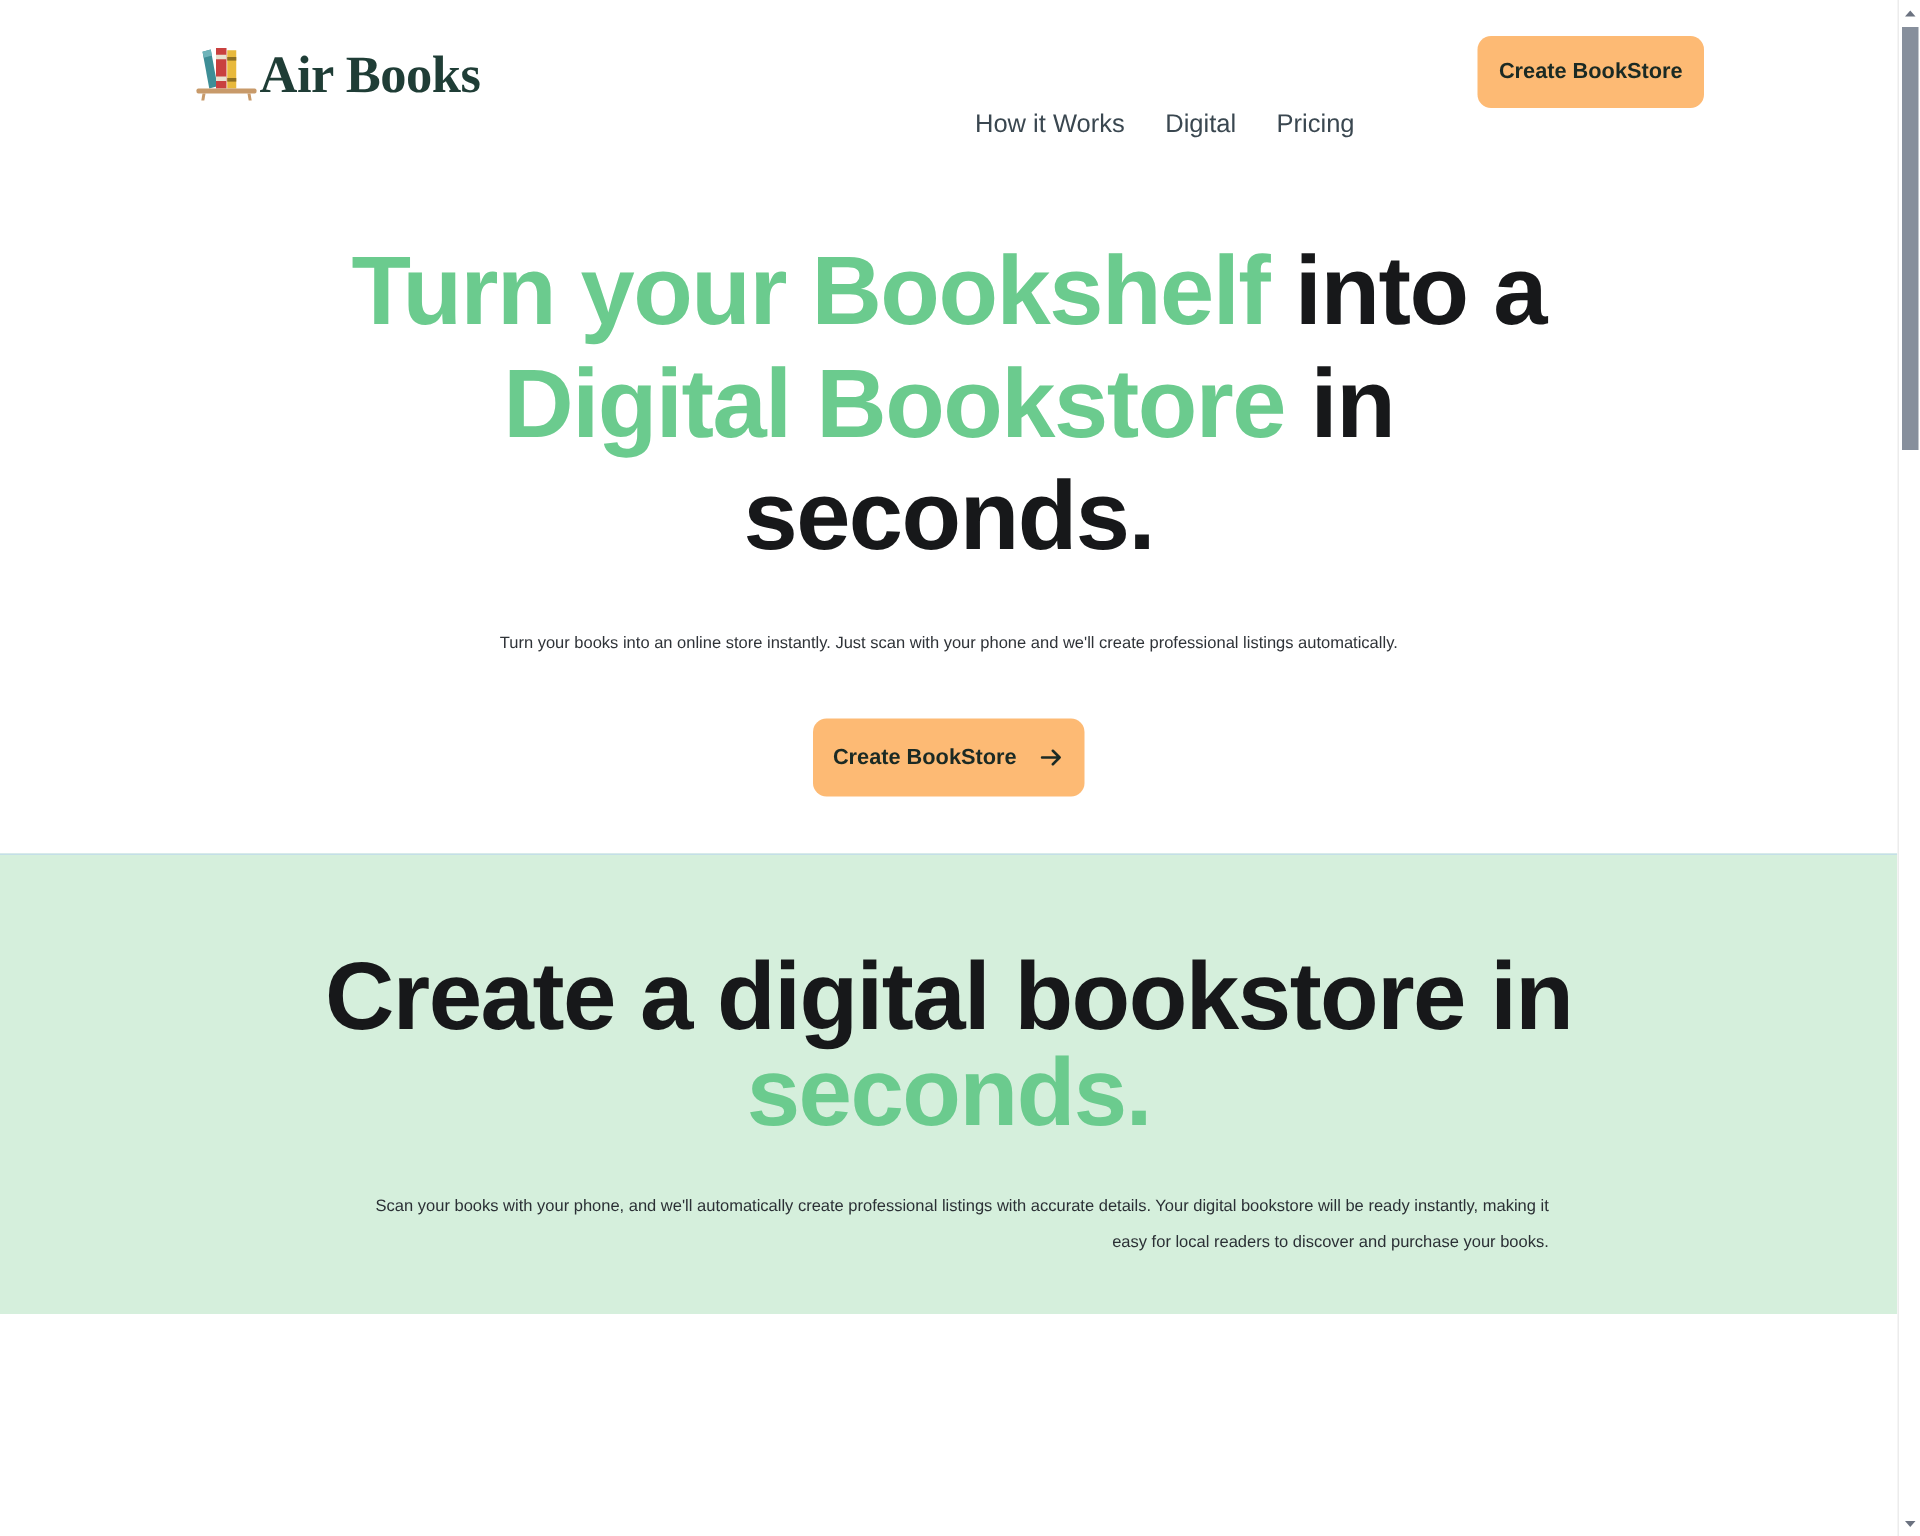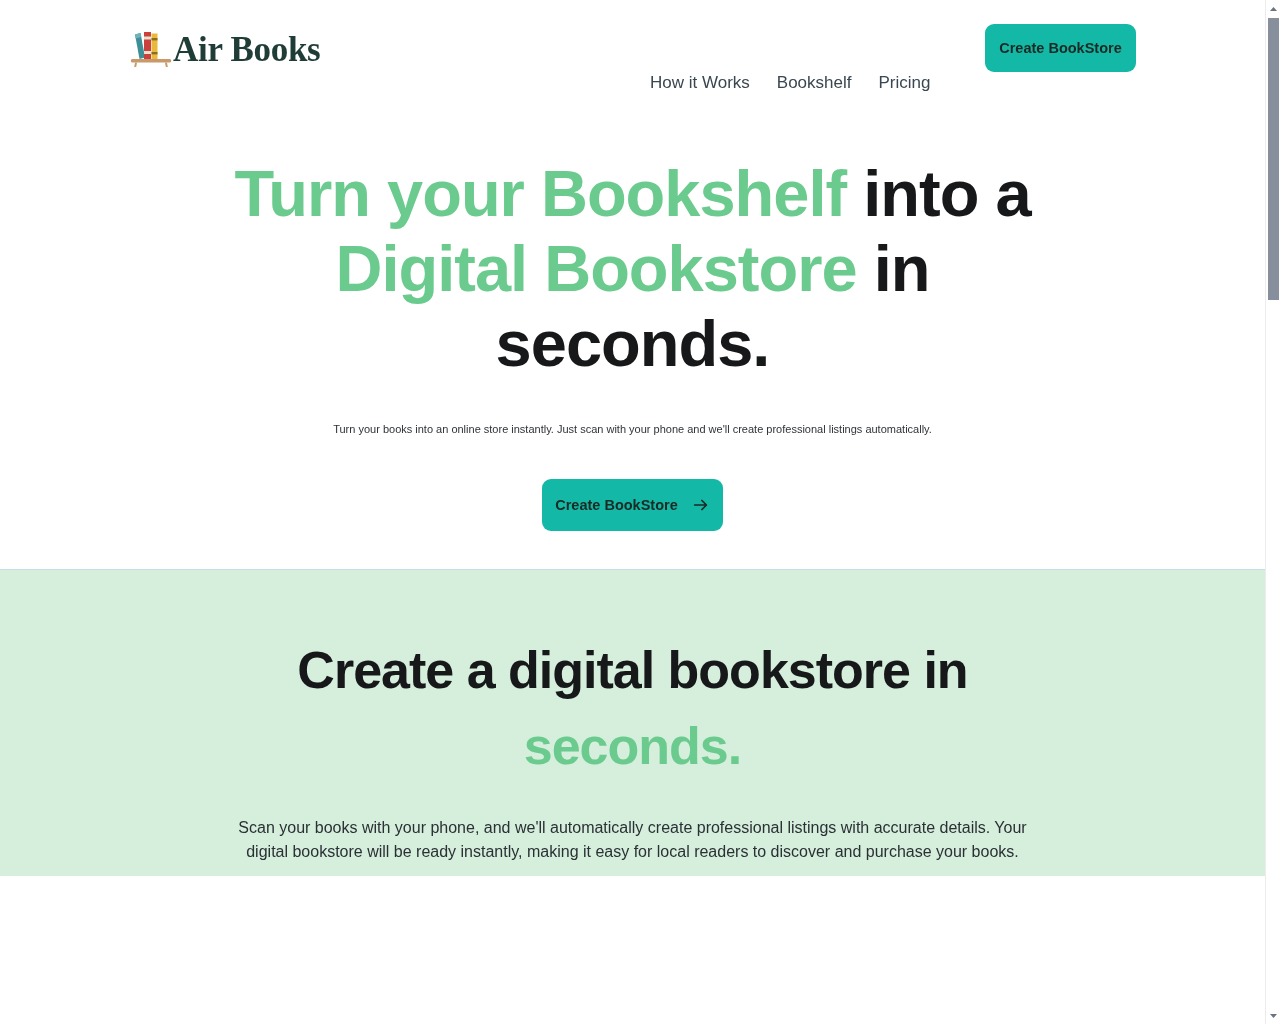--- a/index.html
+++ b/index.html
@@ -57,21 +57,21 @@
   }
   .nav-link {
     font-size:17px; color:#3a4750;
     text-decoration:none; white-space:nowrap;
     line-height:24px;
   }
 
   .btn {
     display:inline-flex; align-items:center; justify-content:center;
     border:none; cursor:pointer;
-    background:#14b8a6; color:#1b2a24;
+    background:#fdba74; color:#1b2a24;
     font-family:"Liberation Sans", sans-serif;
     font-weight:700;
     border-radius:9px;
     white-space:nowrap;
   }
 
   .header-cta {
     position:absolute; left:985px; top:24px;
     width:151px; height:48px;
     font-size:14.5px;
@@ -118,29 +118,30 @@
     border-top:1px solid #c4dfe8;
     padding-top:62px;
     padding-bottom:0;
     text-align:center;
     min-height:450px;
   }
 
   .section-title {
     width:840px; margin:0 auto;
     font-family:"Liberation Sans Narrow","Liberation Sans", sans-serif;
-    font-size:52px; line-height:76px;
+    font-size:64px; line-height:64px;
     font-weight:700; letter-spacing:-1px;
     color:#17181a;
   }
 
   .section-sub {
     width:800px; margin:32px auto 16px;
-    font-size:16px; line-height:24px;
+    font-size:11px; line-height:24px;
     color:#2b3035;
+    text-align:right;
   }
 
   
   .cards {
     display:flex; justify-content:center;
     gap:32px;
     margin-top:50px;
   }
   .card {
     width:245px; height:210px;
@@ -205,21 +206,21 @@
 
             <path d="M7 38.4 L9 38.4 L8.2 43 L6.2 43 Z" fill="#C89A6A"></path>
             <path d="M37 38.4 L39 38.4 L39.8 43 L37.8 43 Z" fill="#C89A6A"></path>
           </svg>
         </span>
         <span class="brand-name">Air Books</span>
       </a>
 
       <nav class="main-nav">
         <a class="nav-link" href="#">How it Works</a>
-        <a class="nav-link" href="#">Bookshelf</a>
+        <a class="nav-link" href="#">Digital</a>
         <a class="nav-link" href="#">Pricing</a>
       </nav>
 
       <button class="btn header-cta">Create BookStore</button>
     </header>
 
     <section class="hero">
 
       <h1 class="hero-title">
         <span class="accent">Turn your Bookshelf</span><span> into a </span><span class="accent">Digital Bookstore</span><span> in seconds.</span>

